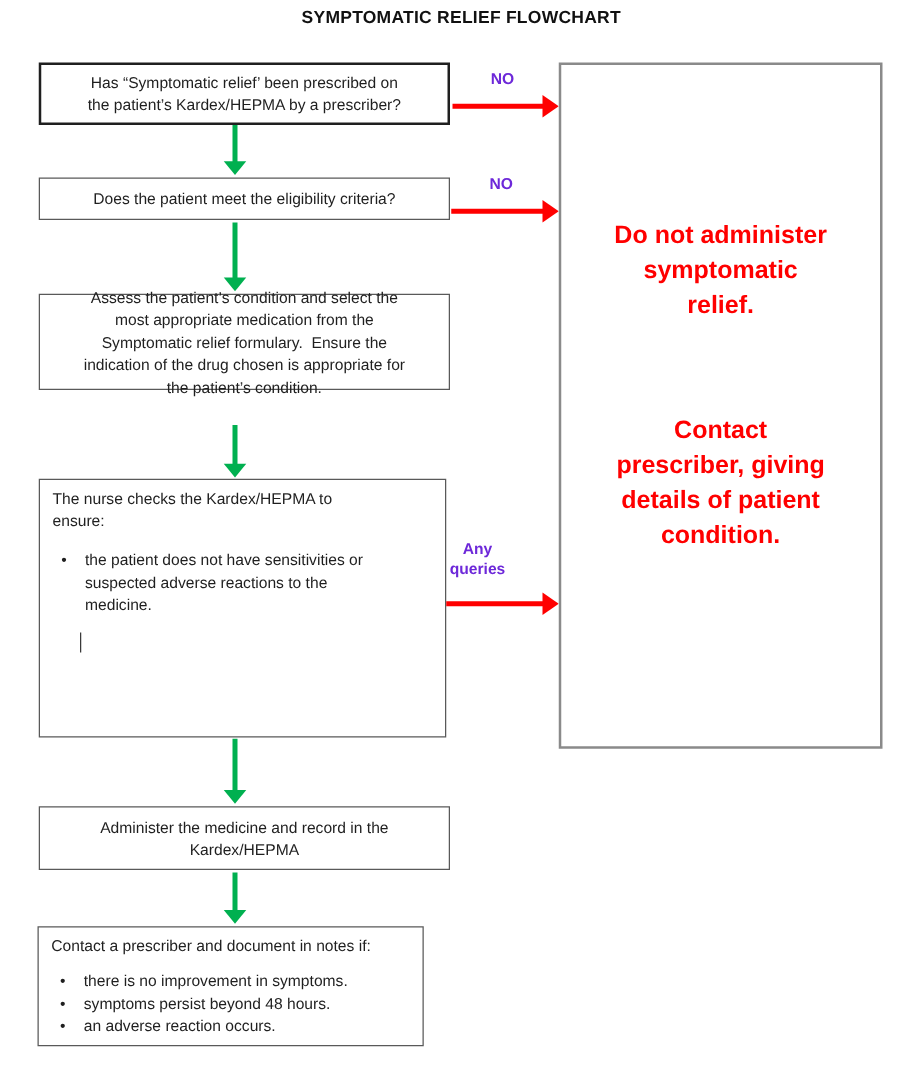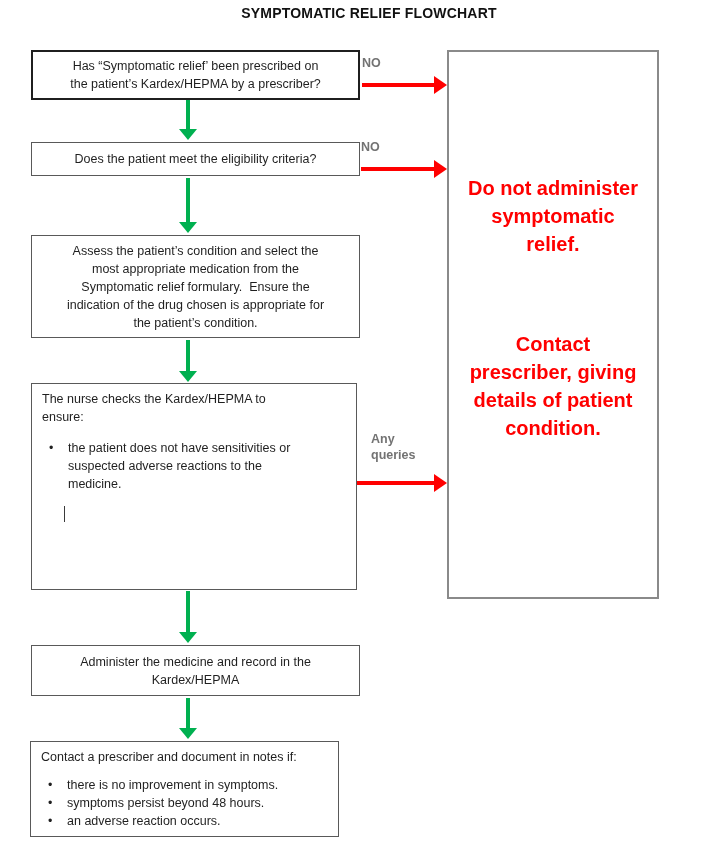--- a/index.html
+++ b/index.html
@@ -12,21 +12,21 @@
     font-size:14px;font-weight:bold;letter-spacing:0.2px;color:#111;white-space:pre-wrap;
   }
   .box{
     position:absolute;box-sizing:border-box;background:#fff;
     border:1px solid #595959;font-size:12.5px;line-height:18px;
   }
   .box.centered{display:flex;flex-direction:column;justify-content:center;align-items:center;text-align:center;}
   .box .txt{white-space:pre-wrap;}
   .step1{left:31px;top:50px;width:329px;height:50px;border:2px solid #1f1f1f;}
   .step2{left:31px;top:142px;width:329px;height:34px;}
-  .step3{left:31px;top:235px;width:329px;height:103px;}
+  .step3{left:31px;top:235px;width:329px;height:77px;}
   .step4{left:31px;top:383px;width:326px;height:207px;padding:6px 10px;}
   .step5{left:31px;top:645px;width:329px;height:51px;}
   .step6{left:30px;top:741px;width:309px;height:96px;padding:6px 10px;}
   ul.bullets{list-style:none;margin:13px 0 0 0;padding:0;}
   .step6 ul.bullets{margin-top:10px;}
   ul.bullets li{position:relative;padding-left:26px;white-space:pre-wrap;}
   ul.bullets li::before{content:"\2022";position:absolute;left:7px;top:0;}
   
   .varrow{position:absolute;width:18px;}
   .varrow .shaft{position:absolute;left:7px;top:0;width:4px;height:calc(100% - 10px);background:#00B050;}
@@ -39,28 +39,28 @@
   .ga5{left:179px;top:698px;height:41px;}
   
   .harrow{position:absolute;height:18px;}
   .harrow .shaft{position:absolute;left:0;top:7px;height:4px;width:calc(100% - 11px);background:#FF0000;}
   .harrow .hhead{position:absolute;right:0;top:0;width:0;height:0;
     border-top:9px solid transparent;border-bottom:9px solid transparent;border-left:13px solid #FF0000;}
   .ra1{left:362px;top:76px;width:85px;}
   .ra2{left:361px;top:160px;width:86px;}
   .ra3{left:357px;top:474px;width:90px;}
   .redlabel{
-    position:absolute;color:#737373;font-weight:bold;font-size:12.5px;line-height:16px;
-    text-align:left;white-space:pre-wrap;
+    position:absolute;color:#6d28d9;font-weight:bold;font-size:12.5px;line-height:16px;
+    text-align:center;white-space:pre-wrap;
   }
   .no1{left:362px;top:55px;width:80px;}
   .no2{left:361px;top:139px;width:80px;}
-  .queries{left:371px;top:431px;width:90px;}
+  .queries{left:337px;top:431px;width:90px;}
   .outcome{
-    position:absolute;left:447px;top:50px;width:212px;height:549px;box-sizing:border-box;
+    position:absolute;left:447px;top:50px;width:259px;height:549px;box-sizing:border-box;
     border:2px solid #8a8a8a;background:#fff;text-align:center;
   }
   .outcome .msg{
     color:#FF0000;font-weight:bold;font-size:20px;line-height:28px;white-space:pre-wrap;
   }
   .outcome .msg1{margin-top:122px;}
   .outcome .msg2{margin-top:72px;}
   .cursor-artifact{position:absolute;left:64px;top:506px;width:1px;height:16px;background:#3a3a3a;}
 </style>
 </head>

